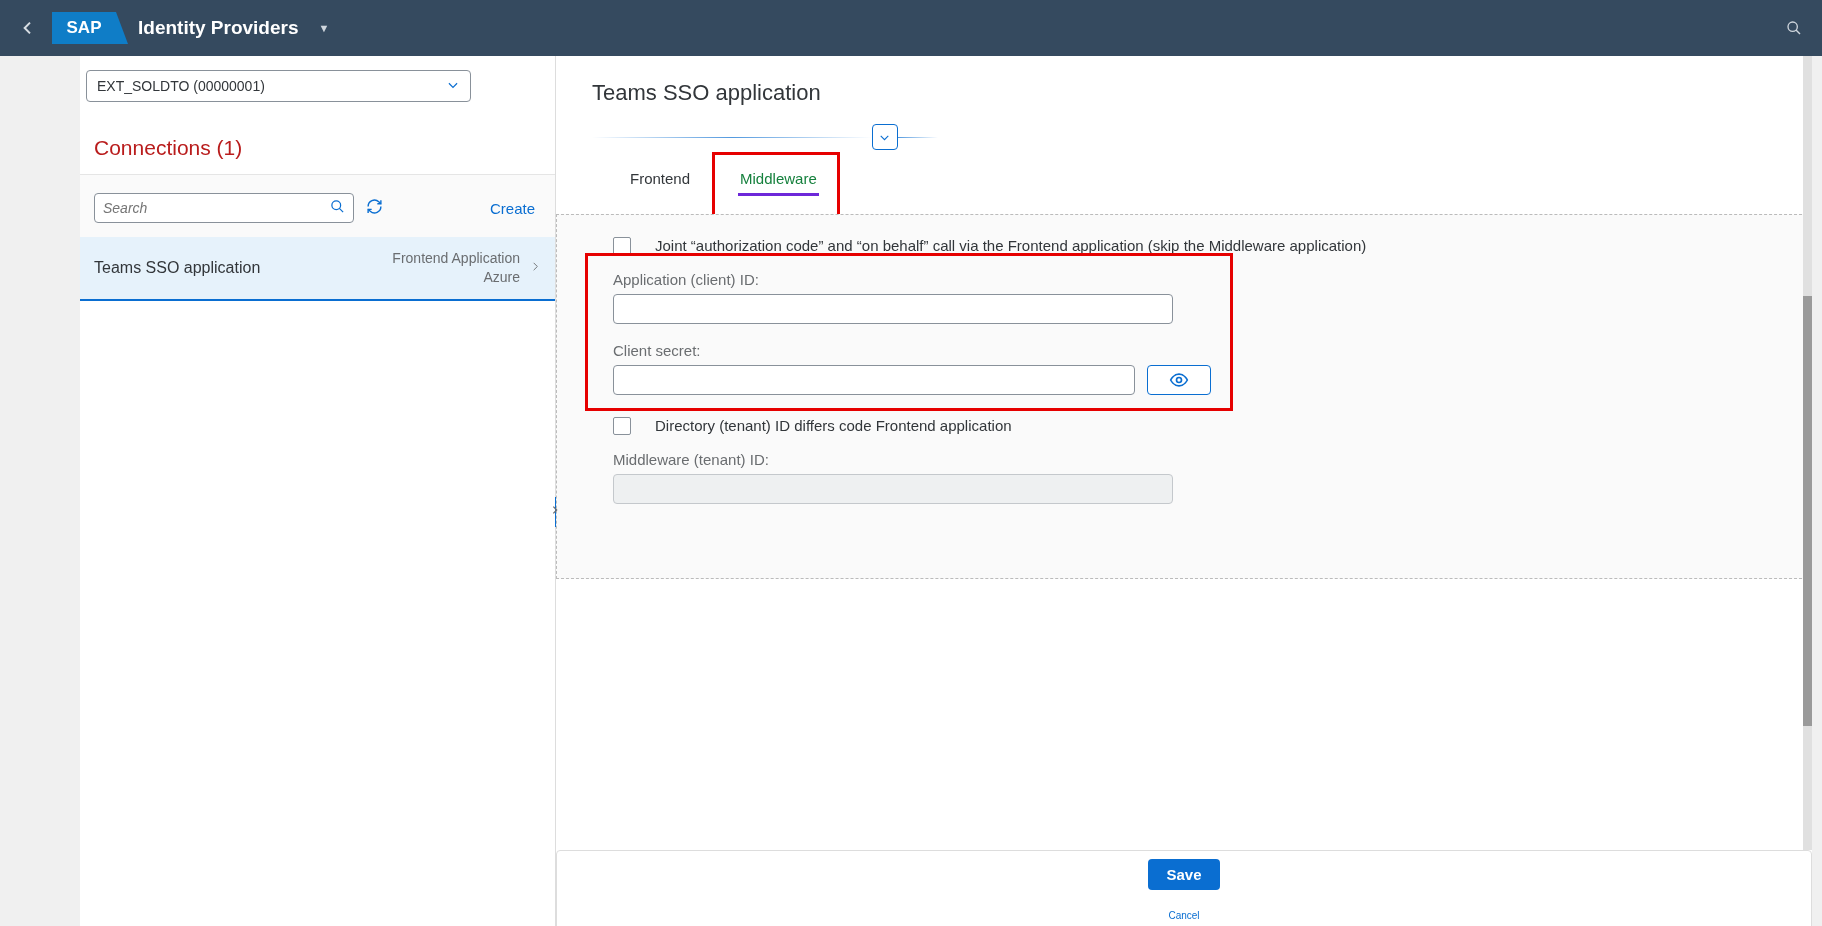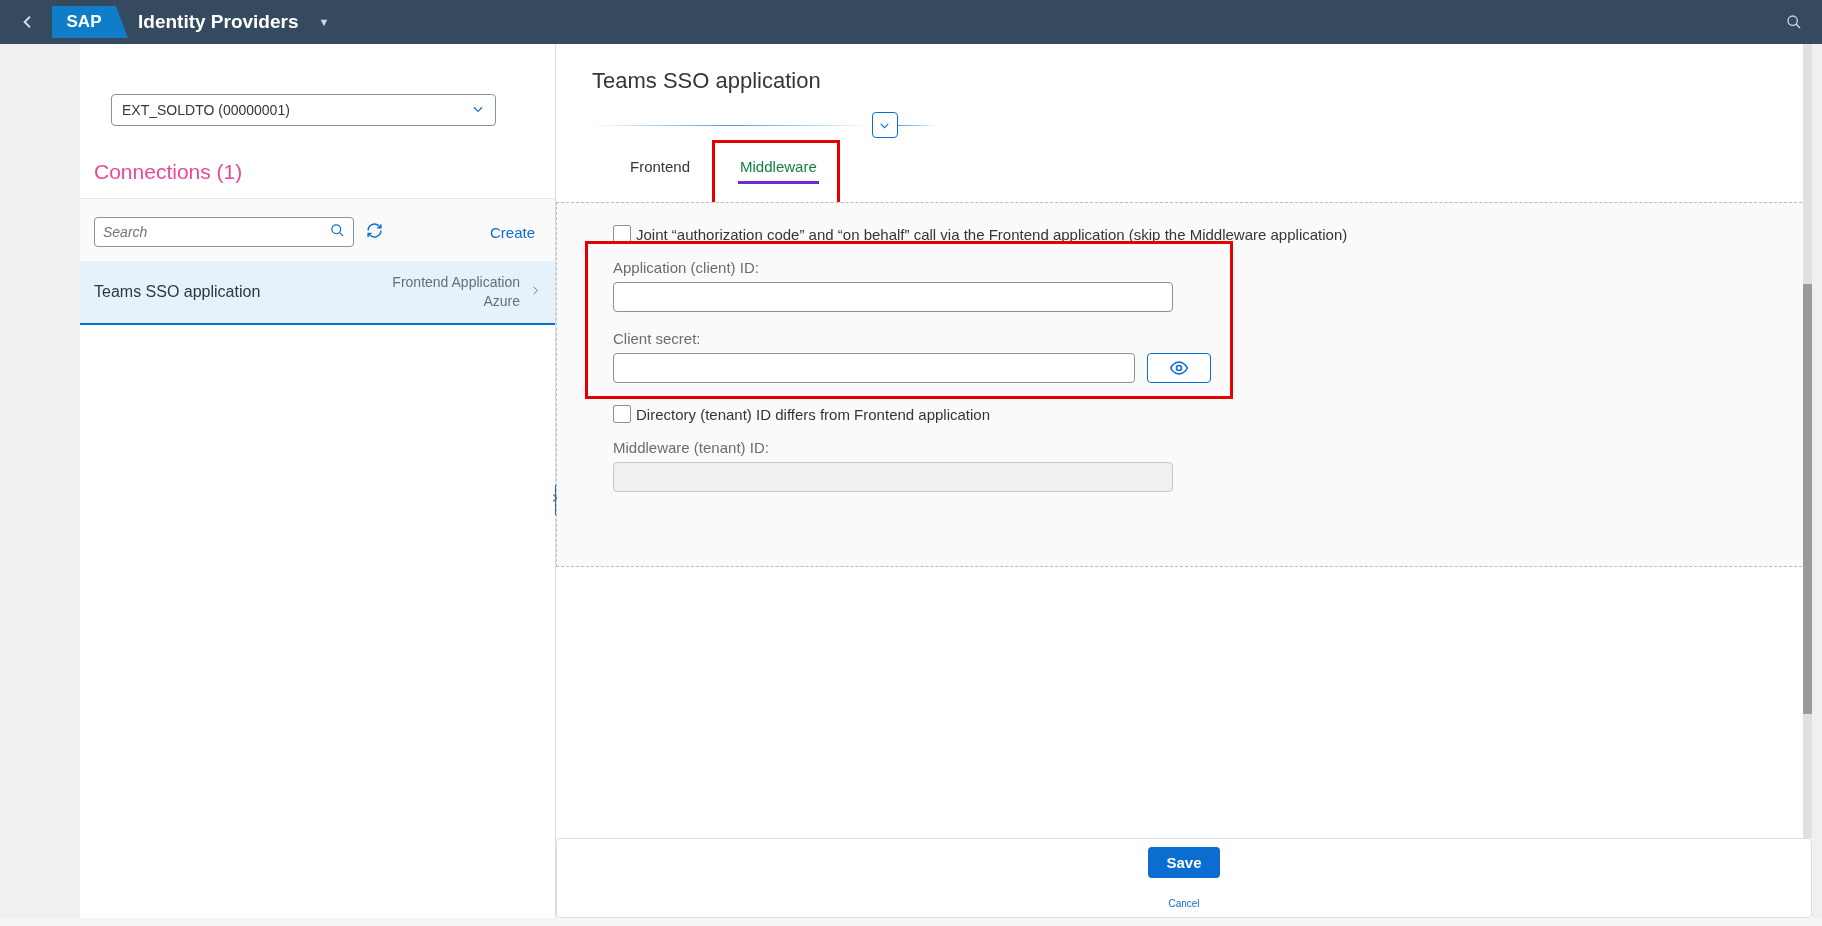--- a/index.html
+++ b/index.html
@@ -1,20 +1,20 @@
 <!DOCTYPE html>
 <html><head>
 <meta charset="utf-8">
 <style>
 * { box-sizing: border-box; margin: 0; padding: 0; font-family: "Segoe UI", Arial, sans-serif; }
 html, body { height: 100%; width: 100%; overflow: hidden; background: #f5f5f5; }
 
 
 .top-header {
-  height: 44px;
+  height: 56px;
   background: #354a5f;
   display: flex;
   align-items: center;
   padding: 0 16px;
   color: #fff;
 }
 .top-header .back-btn {
   width: 24px; height: 24px;
   display:flex; align-items:center; justify-content:center;
   cursor:pointer;
@@ -75,43 +75,42 @@
   flex:1;
   display:flex;
   flex-direction:column;
   position:relative;
   background:#fff;
   margin-right:10px;
 }
 
 
 .left-top {
-  padding: 14px 14px 8px 31px;
-  margin-top: 36px;
+  padding: 14px 14px 8px 6px;
 }
 .ext-select {
   border:1px solid #89919a;
   border-radius:4px;
   height:32px;
   display:flex;
   align-items:center;
   padding:0 10px;
   justify-content:space-between;
   color:#32363a;
   font-size:14px;
   cursor:pointer;
   width: 385px;
 }
 .ext-select .chev {
   color:#0a6ed1;
   font-size:13px;
 }
 .left-heading {
   font-size:21px;
-  color:#ec4899;
+  color:#b91c1c;
   padding: 26px 14px 14px 14px;
 }
 .left-divider { height:1px; background:#e5e5e5; }
 .left-filter {
   padding: 18px 14px 14px 14px;
   display:flex;
   align-items:center;
   gap:12px;
   background:#fafafa;
 }
@@ -245,22 +244,21 @@
 
 .form-area {
   border:1px dashed #bbb;
   margin: 0 0 0 0;
   padding: 22px 56px 56px 56px;
   background:#fafafa;
   flex:0 0 auto;
 }
 .form-row {
   display:flex;
-  align-items:center;
-  gap:5px;
+  gap:24px;
   margin-bottom:16px;
 }
 .chk {
   width:18px; height:18px;
   border:1px solid #89919a;
   border-radius:2px;
   background:#fff;
   cursor:pointer;
   flex-shrink:0;
 }
@@ -479,21 +477,21 @@
                     <circle cx="12" cy="12" r="3"></circle>
                   </svg>
               </div>
             </div>
           </div>
           <div class="red-frame" style="left:-28px; top:-18px; width:648px; height:158px;"></div>
         </div>
 
         <div class="form-row" style="margin-top:22px;">
           <div class="chk"></div>
-          <span class="form-text">Directory (tenant) ID differs from Frontend application</span>
+          <span class="form-text">Directory (tenant) ID differs code Frontend application</span>
         </div>
 
         <div class="block">
           <span class="field-label">Middleware (tenant) ID:</span>
           <input class="text-input" disabled="" value="" style="">
         </div>
       </div>
 
       <div class="right-scroll-track">
         <div class="right-scroll-thumb" style="top:240px; height:430px;"></div>

